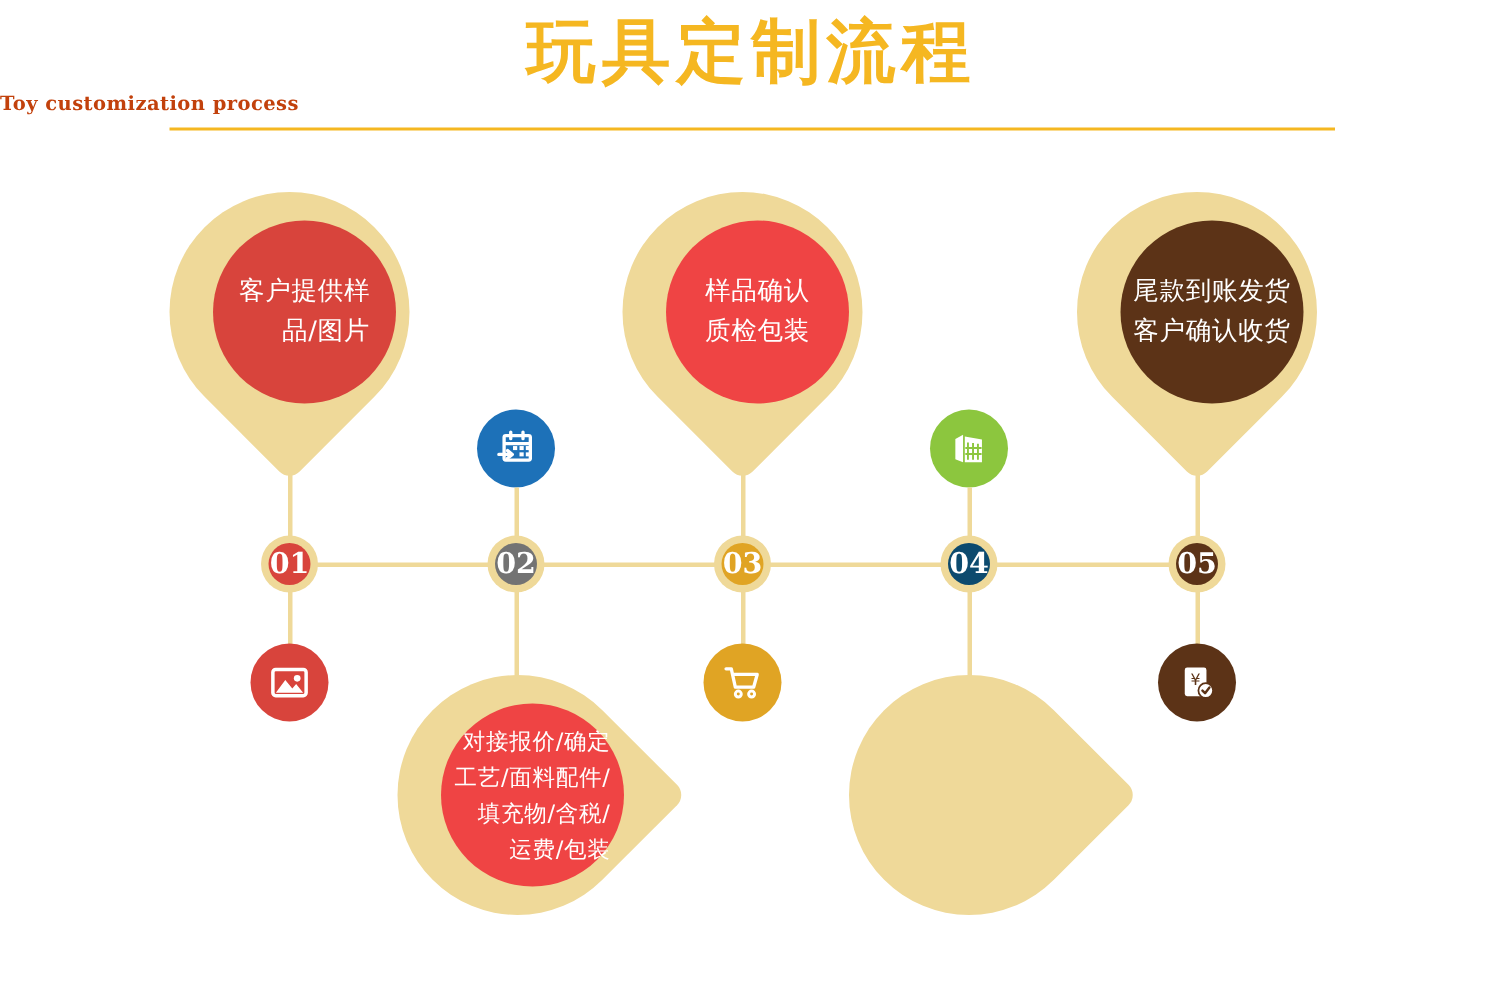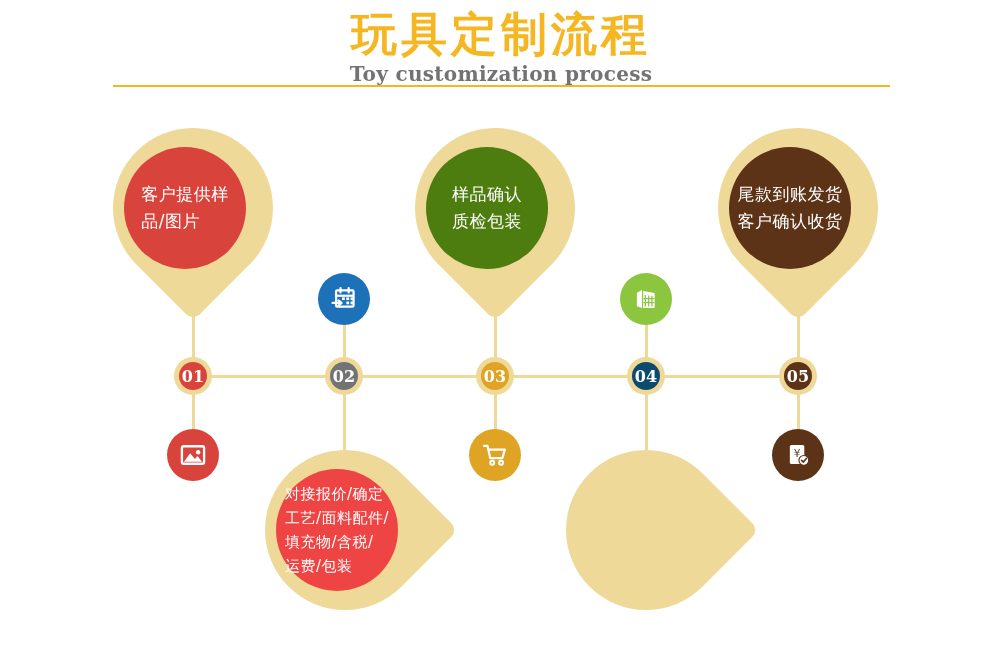--- a/index.html
+++ b/index.html
@@ -37,24 +37,23 @@
     color: #F5B721;
     letter-spacing: 4px;
     line-height: 52px;
     font-family: "DejaVu Sans", "Liberation Sans", sans-serif;
   }
   #subtitle {
     position: absolute;
     left: 0;
     top: 62px;
     width: 1002px;
-    text-align: center;
-    font-size: 20px;
+    font-size: 13px;
     font-weight: bold;
-    color: #737373;
+    color: #c2410c;
     font-family: "DejaVu Serif", "Liberation Serif", serif;
     letter-spacing: 0.3px;
   }
   #header-rule {
     position: absolute;
     left: 113px;
     top: 85px;
     width: 777px;
     height: 2px;
     background: #F5B721;
@@ -96,29 +95,29 @@
     border-radius: 50% 50% 6% 50%;
     transform: rotate(45deg);
   }
   
   .pin.up .drop {
     border-radius: 50% 6% 50% 50%;
     transform: rotate(45deg);
   }
   .pin .inner {
     position: absolute;
-    left: 11px;
+    left: 29px;
     top: 19px;
     width: 122px;
     height: 122px;
     border-radius: 50%;
     display: flex;
     align-items: center;
     justify-content: center;
-    text-align: left;
+    text-align: right;
     color: #ffffff;
     font-size: 17px;
     line-height: 27px;
     letter-spacing: 0.5px;
     padding: 0 8px;
     box-sizing: border-box;
   }
   .pin .inner.small {
     font-size: 15px;
     line-height: 24px;
@@ -136,21 +135,21 @@
     justify-content: center;
   }
   .marker .core {
     width: 28px;
     height: 28px;
     border-radius: 50%;
     display: flex;
     align-items: center;
     justify-content: center;
     color: #ffffff;
-    font-size: 16px;
+    font-size: 19px;
     font-weight: bold;
     font-family: "DejaVu Serif", "Liberation Serif", serif;
   }
 
   
   .icon-bubble {
     position: absolute;
     width: 52px;
     height: 52px;
     border-radius: 50%;
@@ -227,21 +226,21 @@
         <span>工艺/面料配件/</span><br>
         <span>填充物/含税/</span><br>
         <span>运费/包装</span>
       </span>
     </div>
   </div>
   <div class="stalk" style="left:343px; top:394px; height:62px;"></div>
 
   <div class="pin down" style="left:415px; top:128px;">
     <div class="drop"></div>
-    <div class="inner" style="background:#4d7c0f;">
+    <div class="inner" style="background:#ef4444;">
       <span>
         <span>样品确认</span><br>
         <span>质检包装</span>
       </span>
     </div>
   </div>
   <div class="stalk" style="left:494px; top:288px; height:70px;"></div>
   <div class="stalk" style="left:494px; top:394px; height:38px;"></div>
   <div class="marker" style="left:476px; top:357px;">
     <div class="core" style="background:#E0A424;">03</div>

